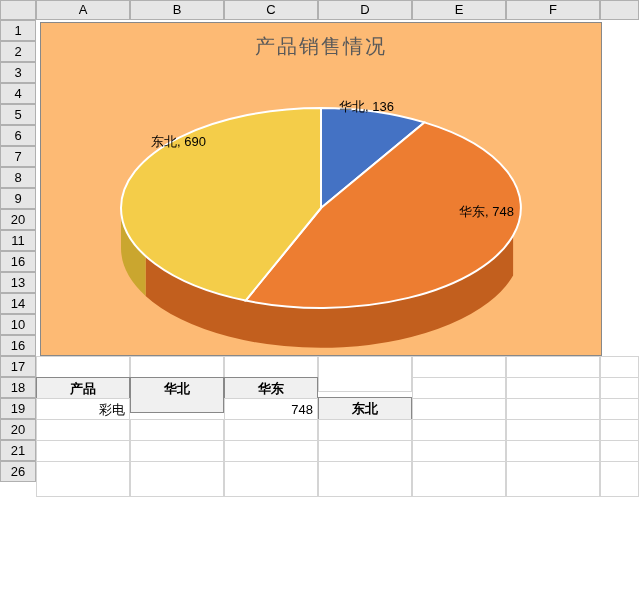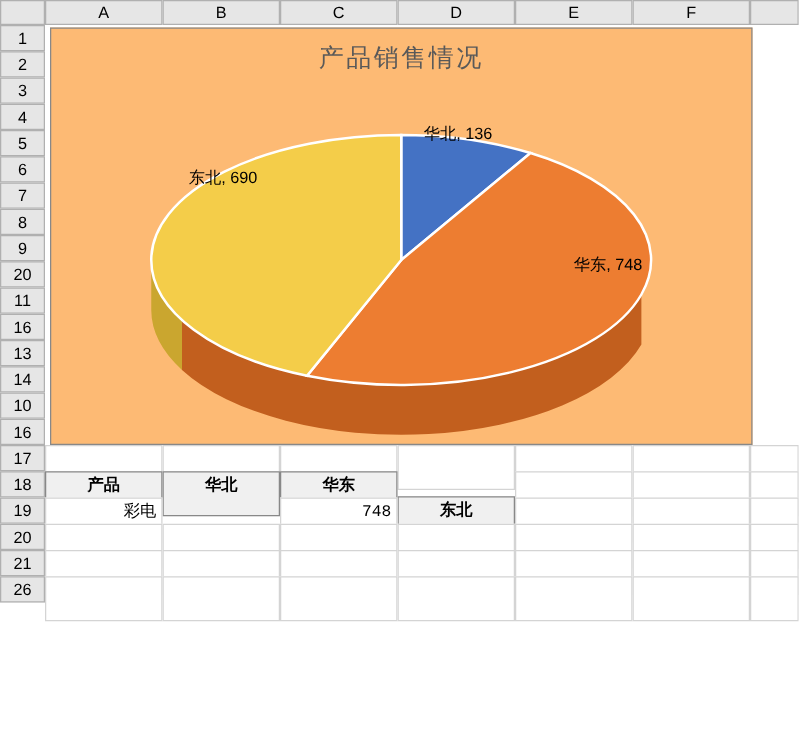--- a/index.html
+++ b/index.html
@@ -27,21 +27,20 @@
   .cell {
     border: 1px solid #d4d4d4;
     box-sizing: border-box;
     padding: 2px 4px;
     overflow: hidden;
     white-space: nowrap;
     position: absolute;
     height: 36px;
     line-height: 17px;
     background: #fff;
-    font-family: Liberation Mono, monospace;
   }
   .row-hdr {
     position: absolute;
     left: 0;
     width: 36px;
     height: 21px;
     line-height: 19px;
   }
   .col-hdr {
     position: absolute;

